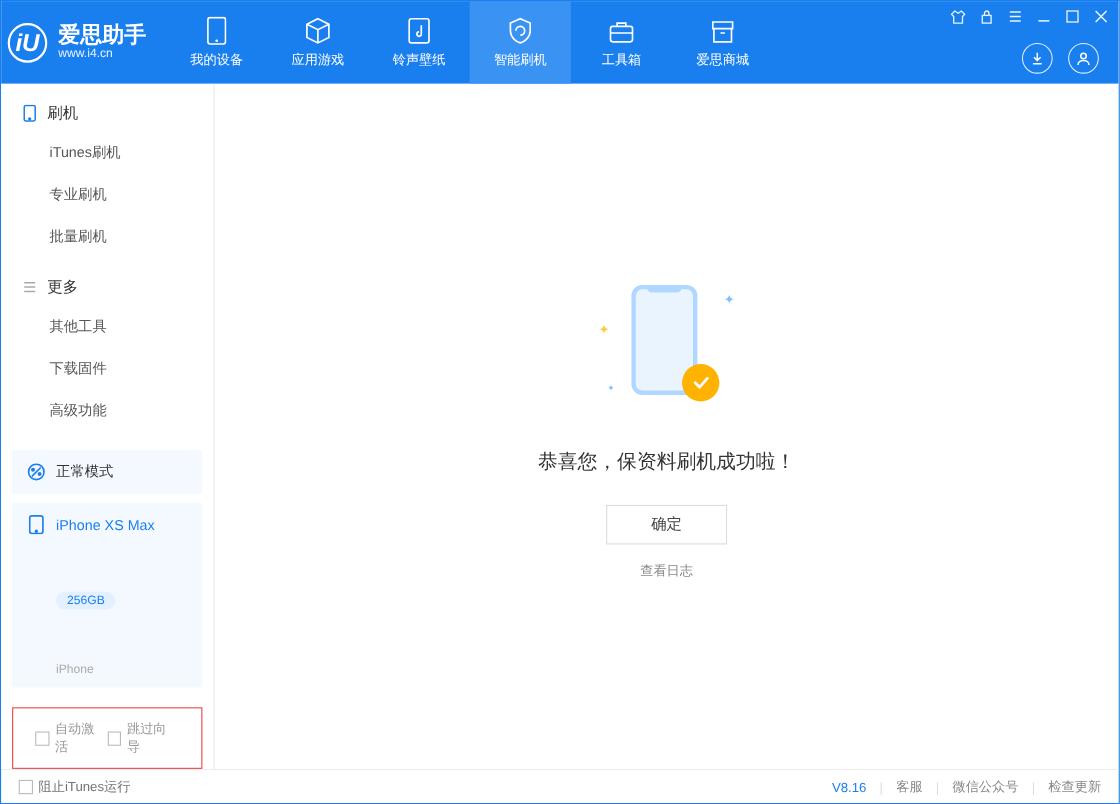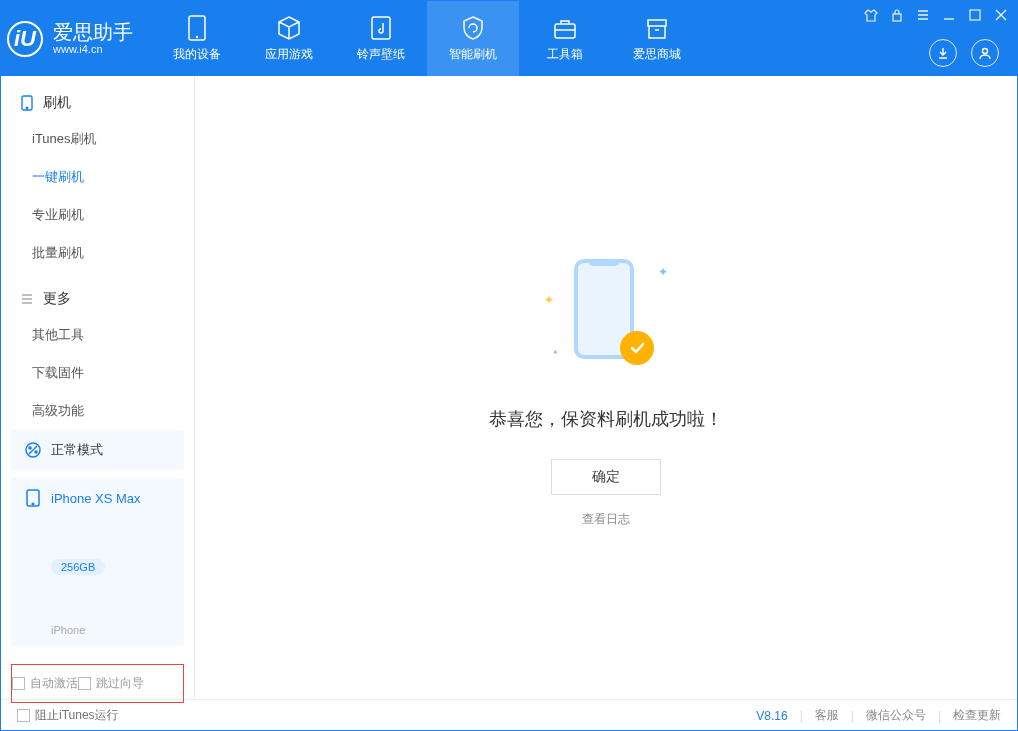--- a/index.html
+++ b/index.html
@@ -3,54 +3,54 @@
 <meta charset="utf-8">
 <style>
 * { margin: 0; padding: 0; box-sizing: border-box; font-family: "Microsoft YaHei", Arial, sans-serif; }
 body { background: #fff; width: 1018px; height: 731px; overflow: hidden; border: 1px solid #1a7fee; }
 
 
 .header { background: #1a7fee; height: 75px; display: flex; align-items: center; color: #fff; position: relative; }
 .logo-area { display: flex; align-items: center; padding: 0 6px; }
 .logo-circle { width: 36px; height: 36px; border: 2.5px solid #fff; border-radius: 50%; display: flex; align-items: center; justify-content: center; font-weight: bold; font-size: 22px; font-style: italic; margin-right: 10px; }
 .logo-text { display: flex; flex-direction: column; line-height: 1.1; }
-.logo-title { font-size: 20px; font-weight: 400; }
+.logo-title { font-size: 20px; font-weight: 700; }
 .logo-url { font-size: 11px; opacity: 0.9; }
 
 .tabs { display: flex; height: 100%; margin-left: 12px; }
 .tab { width: 92px; display: flex; flex-direction: column; align-items: center; justify-content: center; cursor: pointer; position: relative; }
 .tab.active { background: #3a93f2; }
 .tab-icon { width: 26px; height: 26px; display: flex; align-items: center; justify-content: center; margin-bottom: 5px; }
 .tab-label { font-size: 12px; }
 
 .window-controls-top { position: absolute; top: 6px; right: 8px; display: flex; gap: 10px; }
 .wc-icon { width: 16px; height: 16px; opacity: 0.9; cursor: pointer; display:flex; align-items:center; justify-content:center; }
 .window-controls-side { position: absolute; right: 18px; top: 38px; display: flex; gap: 14px; }
 .circ-icon { width: 28px; height: 28px; border: 1.5px solid rgba(255,255,255,0.85); border-radius: 50%; display: flex; align-items: center; justify-content: center; cursor: pointer; }
 
 
 .body { display: flex; height: 623px; }
 .sidebar { width: 194px; border-right: 1px solid #e8e8e8; display: flex; flex-direction: column; background:#fff; }
 .side-section-title { display: flex; align-items: center; padding: 18px 18px 8px 18px; font-size: 14px; color: #333; }
 .side-icon { width: 16px; height: 16px; margin-right: 8px; display:flex; align-items:center; justify-content:center; }
-.side-items { padding-left: 31px; }
+.side-items { padding-left: 44px; }
 .side-item { font-size: 13px; color: #555; padding: 10px 0; cursor: pointer; }
 .side-item.active { color: #1a7fee; }
 
 .device-cards { margin-top: auto; padding: 0 10px 10px 10px; }
 .card { background: #f4f9ff; border-radius: 2px; padding: 10px 12px; margin-bottom: 8px; display: flex; align-items: center; }
 .card .g-icon { width: 20px; height: 20px; margin-right: 8px; display:flex; align-items:center; justify-content:center; flex-shrink:0; }
 .card .label { font-size: 13px; color: #333; }
 .device-card { flex-direction: column; align-items: flex-start; gap: 45px; }
 .device-card .row1 { display: flex; align-items: center; width:100%; }
 .device-card .name { font-size: 13px; color: #1a7fee; font-weight: 500; }
 .capacity { margin-top: 6px; margin-left: 28px; font-size: 11px; color: #1a7fee; background: #e2f0ff; border-radius: 10px; padding: 2px 10px; display: inline-block; }
 .device-type { margin-left: 28px; font-size: 11px; color: #aaa; margin-top: 4px; }
 
-.highlight-box { border: 1.5px solid #ec4444; margin: 0 10px; padding: 10px 0; display:flex; align-items:center; }
+.highlight-box { border: 1.5px solid #ec4444; margin: 0 10px; padding: 10px 20px; display:flex; align-items:center; }
 .check-row { display: flex; align-items: center; font-size: 12px; color: #999; cursor:pointer; }
 .checkbox { width: 13px; height: 13px; border: 1px solid #bbb; margin-right: 5px; }
 
 
 .main { flex: 1; position: relative; display: flex; flex-direction: column; align-items: center; justify-content: center; }
 .success-illustration { width: 140px; height: 140px; position: relative; margin-bottom: 20px; }
 .phone-shape { position:absolute; left:38px; top:12px; width:60px; height:100px; border:4px solid #b0d7ff; border-radius:10px; background:#eaf4ff; }
 .phone-notch { position:absolute; left:52px; top:12px; width:32px; height:7px; background:#b0d7ff; border-radius:0 0 5px 5px; }
 .check-circle { position:absolute; right:22px; bottom:22px; width:34px; height:34px; background:#ffb300; border-radius:50%; display:flex; align-items:center; justify-content:center; }
 .sparkle1 { position:absolute; left:8px; top:46px; color:#ffcb3a; font-size:12px; }
@@ -191,21 +191,20 @@
       <span class="side-icon">
           <svg width="12" height="16" viewBox="0 0 12 16" stroke="#1a7fee" fill="none" stroke-width="1.4">
             <rect x="1" y="1" width="10" height="14" rx="1.5"></rect>
             <circle cx="6" cy="13" r="0.8" fill="#1a7fee"></circle>
           </svg>
         </span>
       <span>刷机</span>
     </div>
     <div class="side-items">
       <div class="side-item">iTunes刷机</div>
-      <div class="side-item active">一键刷机</div>
       <div class="side-item">专业刷机</div>
       <div class="side-item">批量刷机</div>
     </div>
 
     <div class="side-section-title">
       <span class="side-icon">
           <svg width="14" height="12" viewBox="0 0 14 12" stroke="#aaa" stroke-width="1.4">
             <path d="M2 2 L12 2 M2 6 L12 6 M2 10 L12 10"></path>
           </svg>
         </span>

